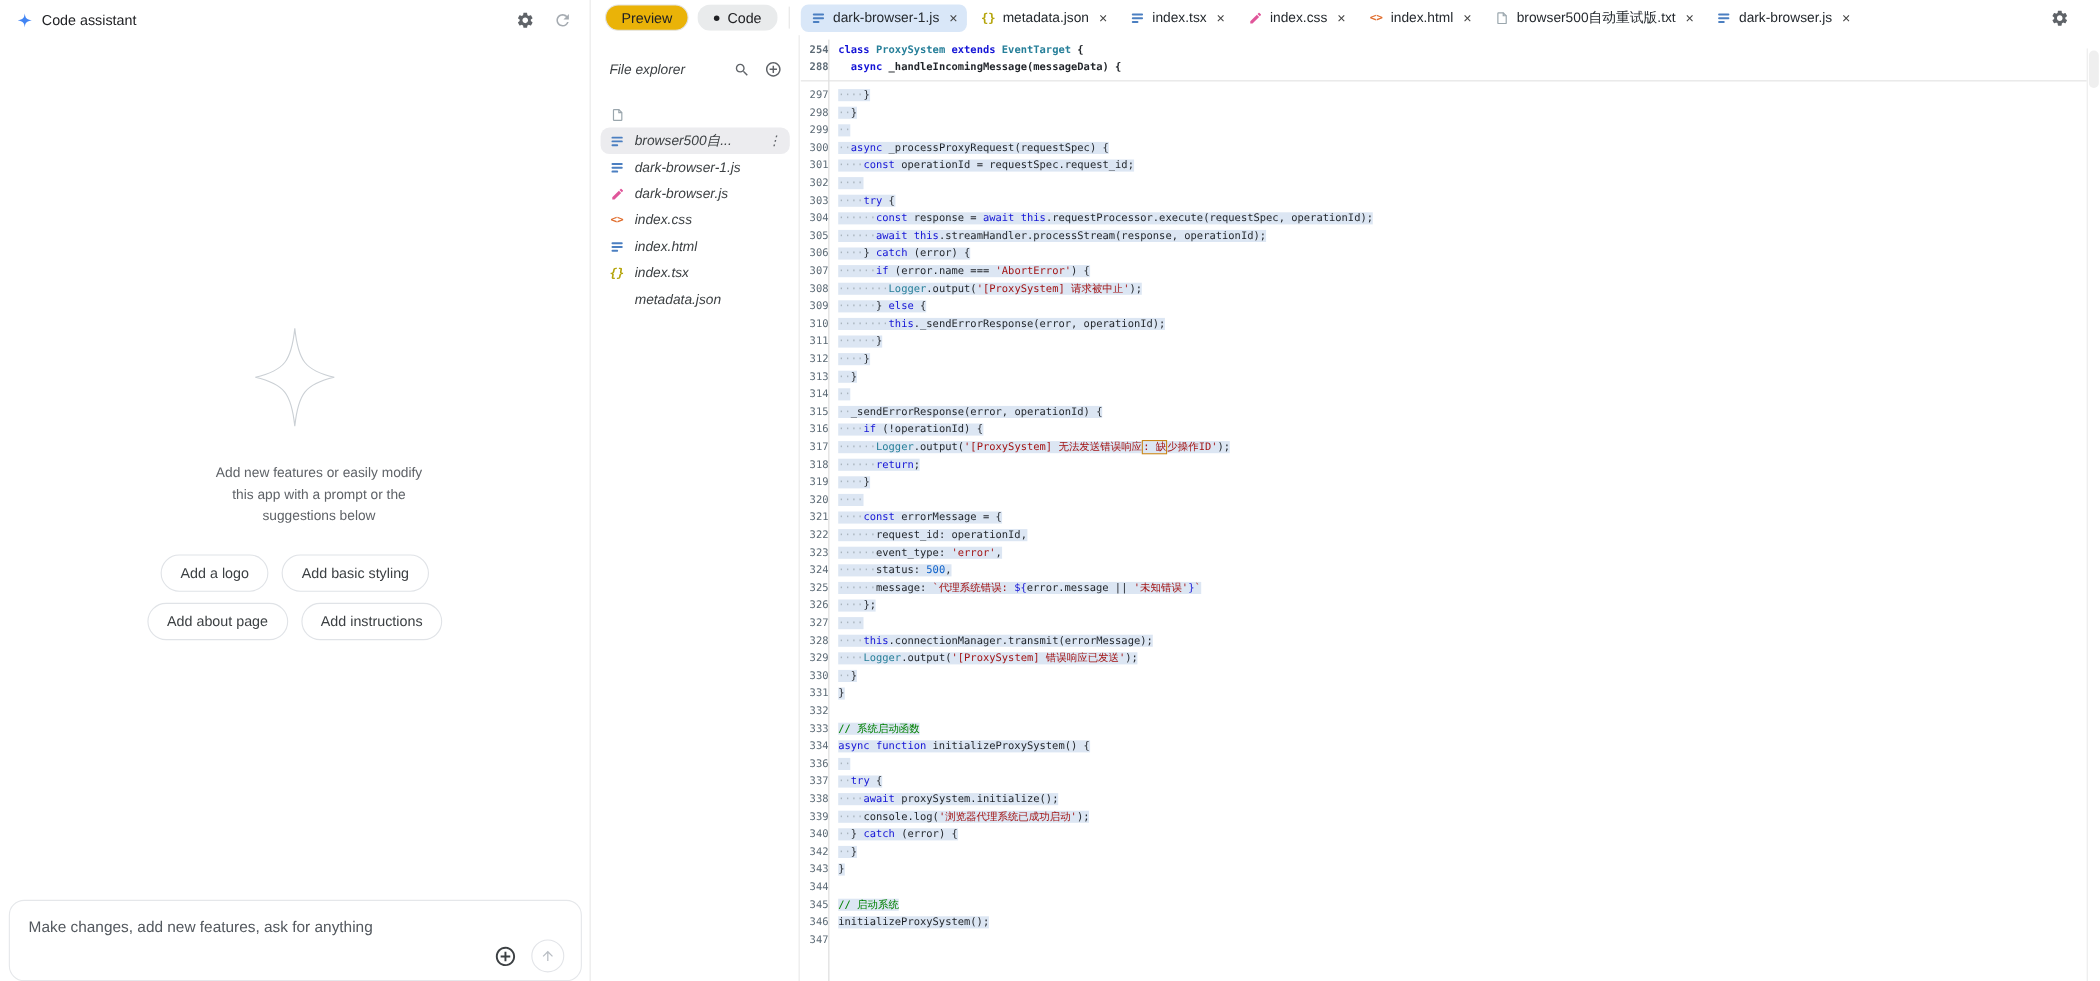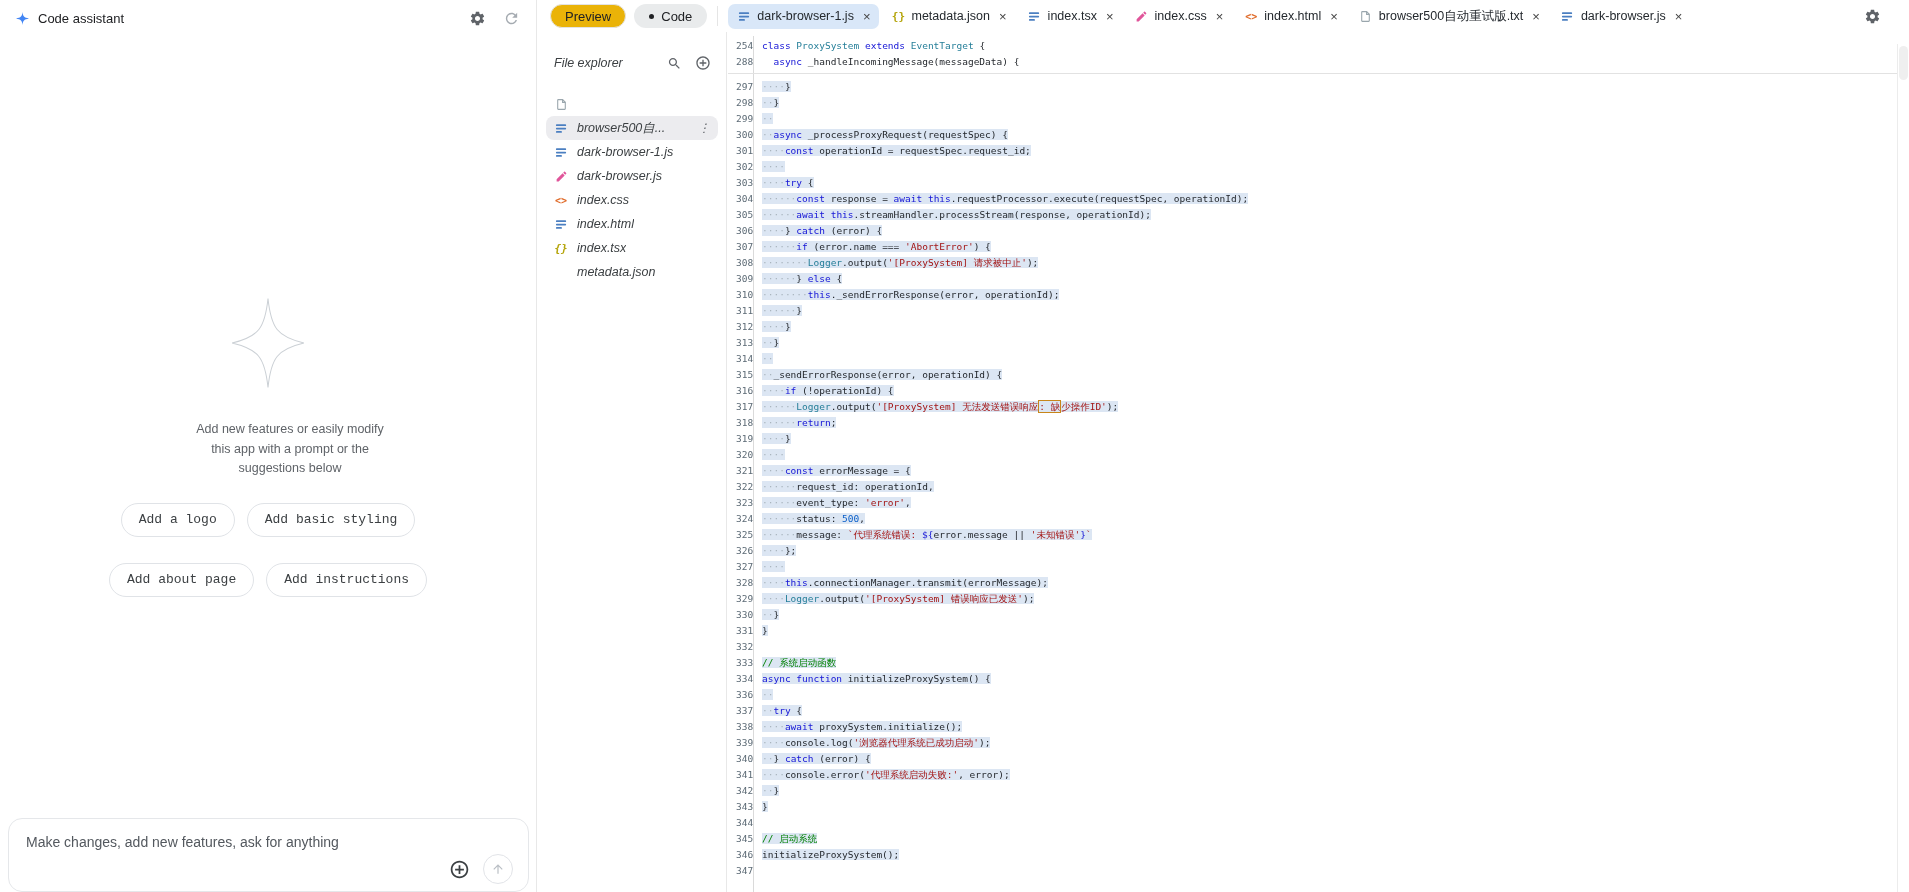--- a/index.html
+++ b/index.html
@@ -10,21 +10,21 @@
   .chat-panel { position:absolute; left:0; top:0; width:537px; height:892px;
     border-right:1px solid #e8e8e8; background:#fff; }
   .chat-header { height:36px; display:flex; align-items:center; padding:0 16px; }
   .chat-title { font-size:13px; font-weight:500; color:#202124; margin-left:9px; }
   .chat-header-icons { margin-left:auto; display:flex; align-items:center; gap:16px; }
   .hicon { width:18px; height:18px; display:inline-flex; align-items:center; justify-content:center; cursor:pointer; }
 
   .empty { position:absolute; top:296px; left:0; width:100%; text-align:center; }
   .empty-star { display:inline-block; }
   .empty-text { margin-top:26px; font-size:12.5px; line-height:19.5px; color:#5f6368;padding-left:44px; }
-  .sugg { margin:24px auto 0; width:330px; display:flex; flex-wrap:wrap; gap:26px 12px; justify-content:center;font-family:Liberation Mono, monospace; }
+  .sugg { margin:24px auto 0; width:330px; display:flex; flex-wrap:wrap; gap:10px 12px; justify-content:center; }
   .sugg-btn { height:34px; padding:0 17px; border-radius:17px; border:1px solid #e0e3e7;
     background:#fff; font-size:13px; color:#3c4043; font-family:inherit; cursor:pointer; }
 
   .composer { position:absolute; left:8px; bottom:0; width:521px; height:74px;
     border:1px solid #e5e7ea; border-radius:14px; background:#fff; }
   .composer-ph { position:absolute; left:17px; top:15px; font-size:14px; color:#53585e; }
   .composer-icons { position:absolute; right:15px; bottom:7px; display:flex; align-items:center; gap:13px; }
   .attach { width:22px; height:22px; display:flex; align-items:center; justify-content:center; cursor:pointer; color:#3c4043; }
   .send { width:30px; height:30px; border-radius:50%; border:1px solid #e2e4e8; background:#fff;
     display:flex; align-items:center; justify-content:center; cursor:pointer; color:#b9bec4; }
@@ -60,21 +60,21 @@
   .ficon { width:14px; height:14px; display:inline-flex; align-items:center; justify-content:center; flex:none; }
   .ic-js   { color:var(--js-icon); }
   .ic-json { color:var(--json-icon); font-weight:600; font-size:11px; font-family:"DejaVu Sans Mono",monospace; }
   .ic-css  { color:var(--css-icon); }
   .ic-html { color:var(--html-icon); font-weight:700; font-size:10px; font-family:"DejaVu Sans Mono",monospace; }
   .ic-txt  { color:var(--txt-icon); }
 
   
   .editor { position:absolute; left:190px; top:32px; right:0; bottom:0; background:#fff; }
   .gutter-line { position:absolute; left:25px; top:4px; bottom:0; border-left:1px solid #dadada; }
-  .sticky { position:relative; padding-top:6px; padding-bottom:3px; border-bottom:1px solid #e2e2e2; margin-right:12px; }
+  .sticky { position:relative; padding-top:6px; padding-bottom:3px; border-bottom:1px solid #e2e2e2; margin-right:12px;font-weight:bold; }
   .rows { position:relative; margin-top:5px; }
   .crow { height:16px; line-height:16px; white-space:pre;
     font-family:"DejaVu Sans Mono", monospace; font-size:9.5px; }
   .ln { display:inline-block; width:25px; padding-left:8px; color:#5c6a75; }
   .ctext { margin-left:9px; }
   .hl { background:var(--selection-bg); }
   .tk-k { color:var(--code-keyword); }
   .tk-t { color:var(--code-type); }
   .tk-s { color:var(--code-string); }
   .tk-c { color:var(--code-comment); }
@@ -347,21 +347,20 @@
         <div class="crow"><span class="ln">330</span><span class="ctext"><span class="hl"><span class="tk-w">··</span><span class="tk-d">}</span></span></span></div>
         <div class="crow"><span class="ln">331</span><span class="ctext"><span class="hl"><span class="tk-d">}</span></span></span></div>
         <div class="crow"><span class="ln">332</span><span class="ctext"></span></div>
         <div class="crow"><span class="ln">333</span><span class="ctext"><span class="hl"><span class="tk-c">// 系统启动函数</span></span></span></div>
         <div class="crow"><span class="ln">334</span><span class="ctext"><span class="hl"><span class="tk-k">async function </span><span class="tk-d">initializeProxySystem() {</span></span></span></div>
         <div class="crow"><span class="ln">336</span><span class="ctext"><span class="hl"><span class="tk-w">··</span></span></span></div>
         <div class="crow"><span class="ln">337</span><span class="ctext"><span class="hl"><span class="tk-w">··</span><span class="tk-k">try </span><span class="tk-d">{</span></span></span></div>
         <div class="crow"><span class="ln">338</span><span class="ctext"><span class="hl"><span class="tk-w">····</span><span class="tk-k">await </span><span class="tk-d">proxySystem.initialize();</span></span></span></div>
         <div class="crow"><span class="ln">339</span><span class="ctext"><span class="hl"><span class="tk-w">····</span><span class="tk-d">console.log(</span><span class="tk-s">'浏览器代理系统已成功启动'</span><span class="tk-d">);</span></span></span></div>
         <div class="crow"><span class="ln">340</span><span class="ctext"><span class="hl"><span class="tk-w">··</span><span class="tk-d">} </span><span class="tk-k">catch </span><span class="tk-d">(error) {</span></span></span></div>
-        <div class="crow"><span class="ln">341</span><span class="ctext"><span class="hl"><span class="tk-w">····</span><span class="tk-d">console.error(</span><span class="tk-s">'代理系统启动失败:'</span><span class="tk-d">, error);</span></span></span></div>
         <div class="crow"><span class="ln">342</span><span class="ctext"><span class="hl"><span class="tk-w">··</span><span class="tk-d">}</span></span></span></div>
         <div class="crow"><span class="ln">343</span><span class="ctext"><span class="hl"><span class="tk-d">}</span></span></span></div>
         <div class="crow"><span class="ln">344</span><span class="ctext"></span></div>
         <div class="crow"><span class="ln">345</span><span class="ctext"><span class="hl"><span class="tk-c">// 启动系统</span></span></span></div>
         <div class="crow"><span class="ln">346</span><span class="ctext"><span class="hl"><span class="tk-d">initializeProxySystem();</span></span></span></div>
         <div class="crow"><span class="ln">347</span><span class="ctext"></span></div>
       </div>
     <div class="sb-track">
         <div class="sb-thumb"></div>
       </div>

